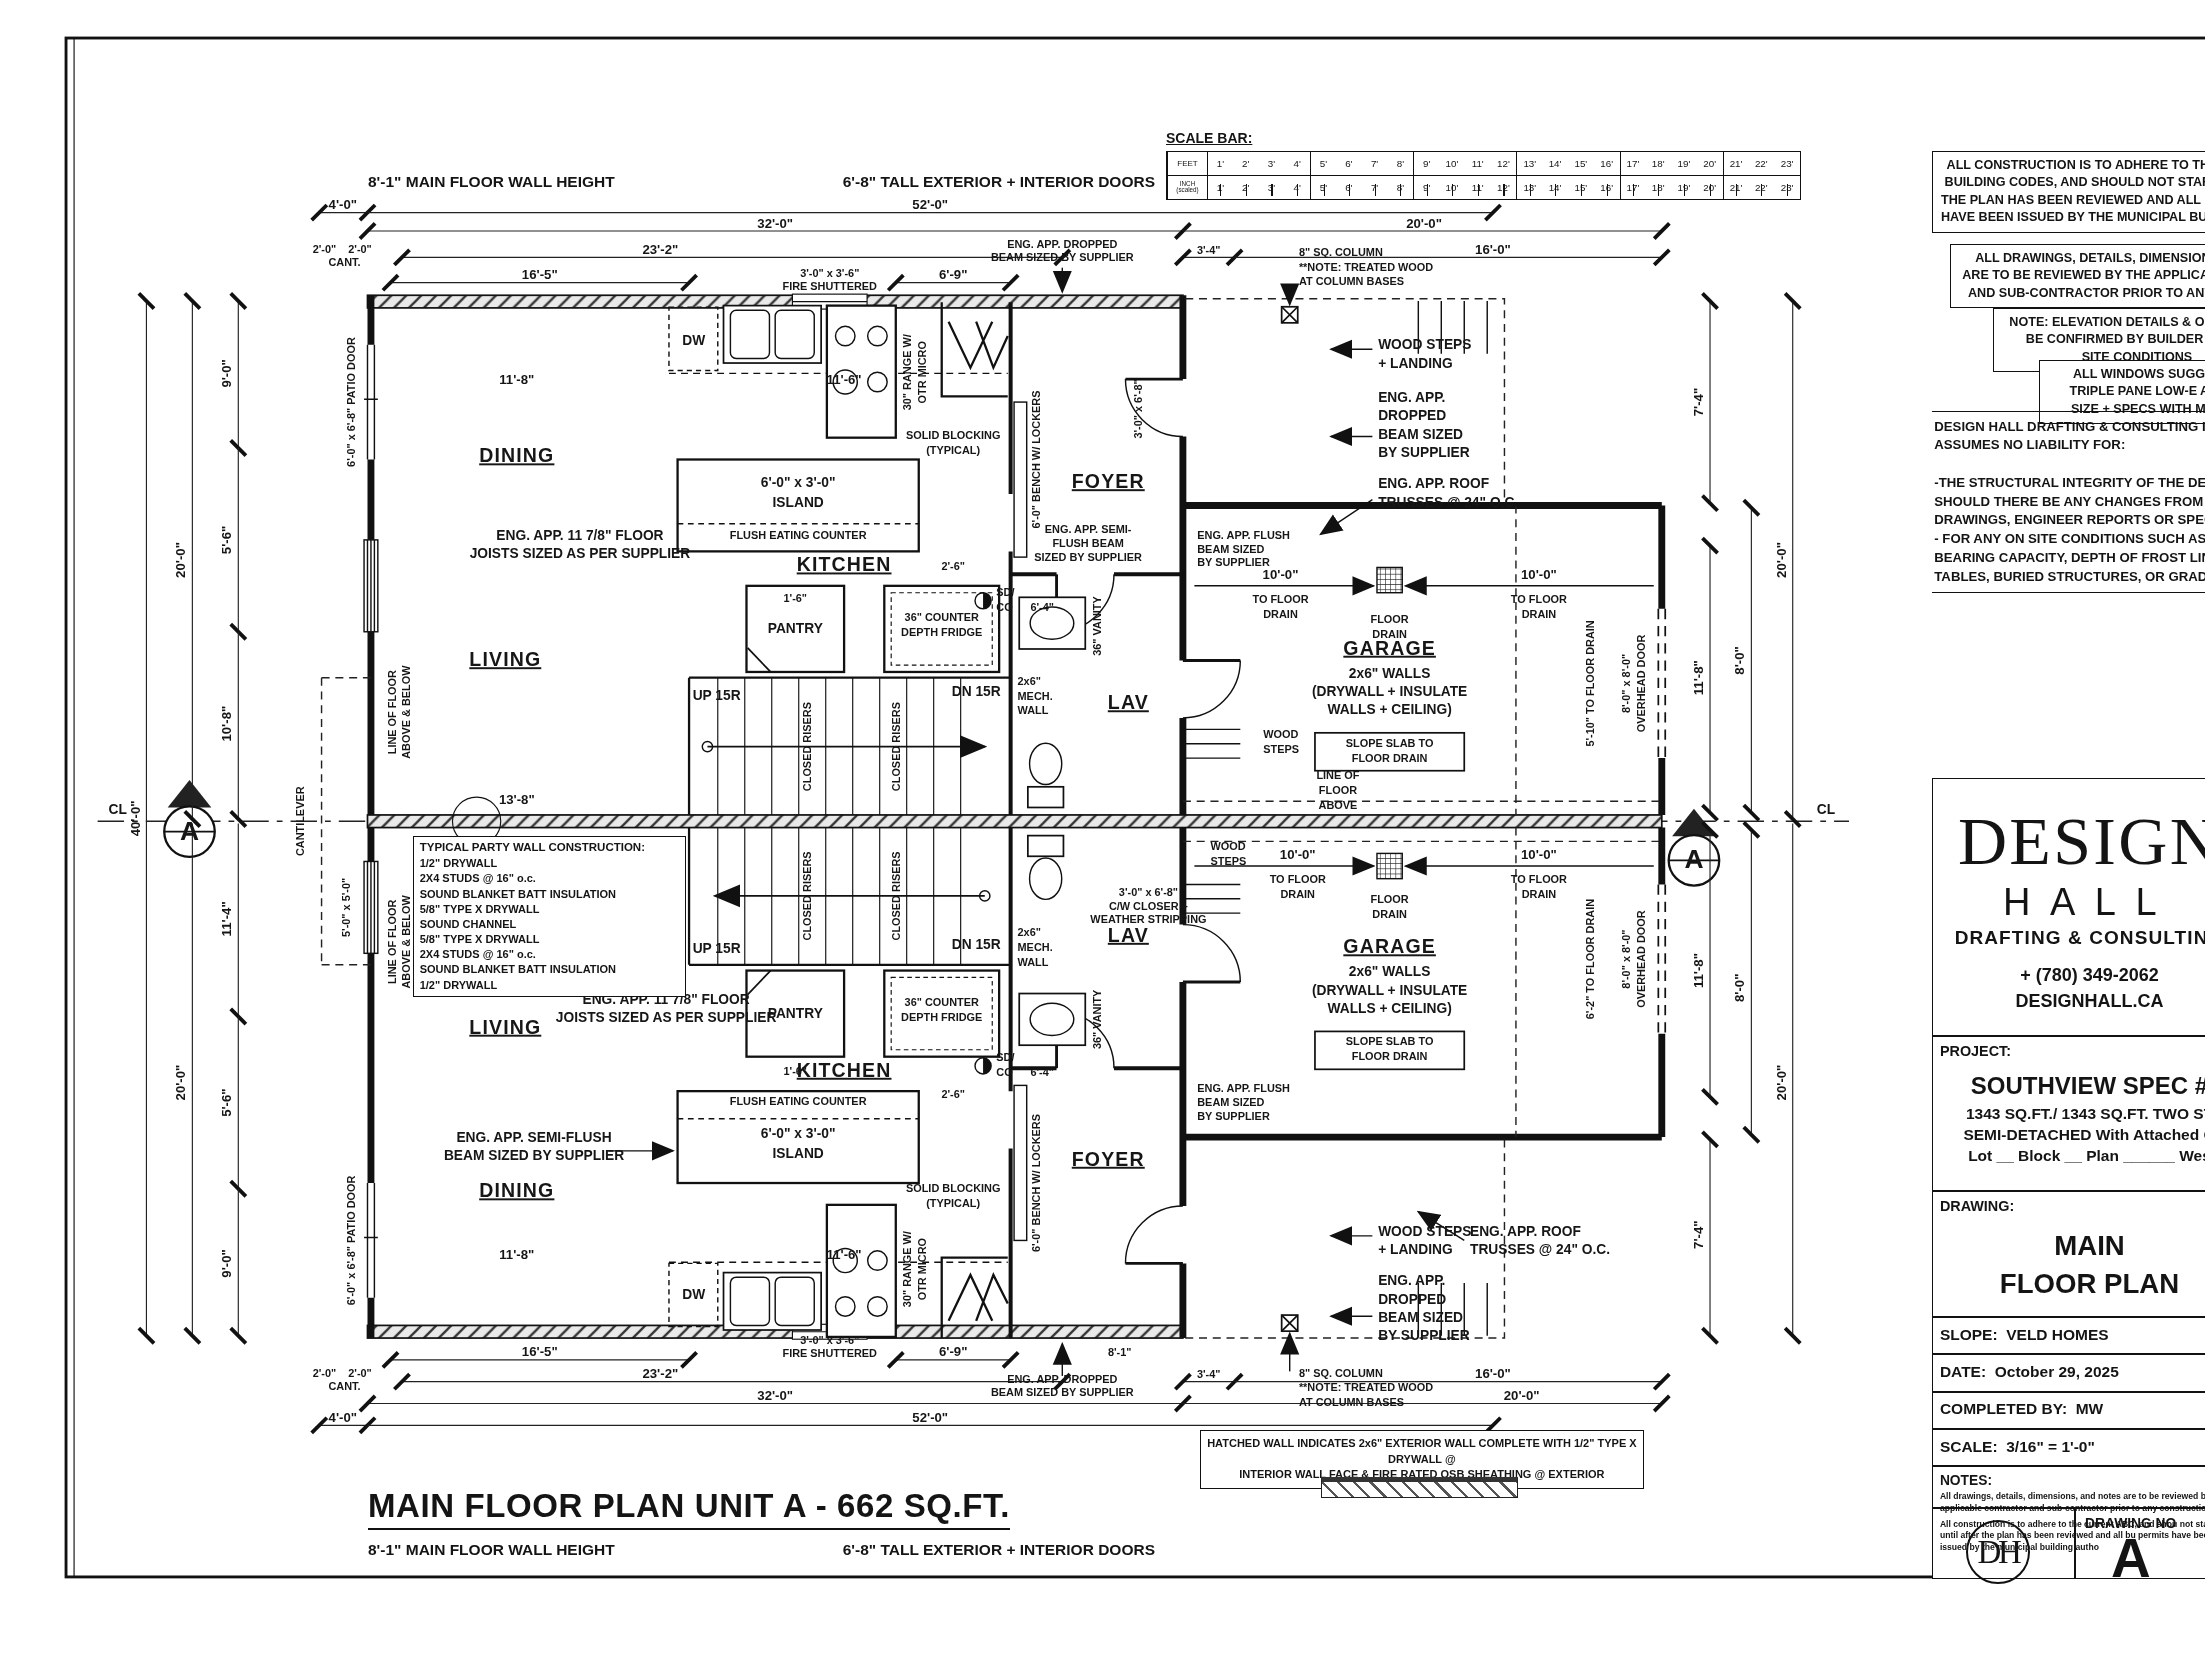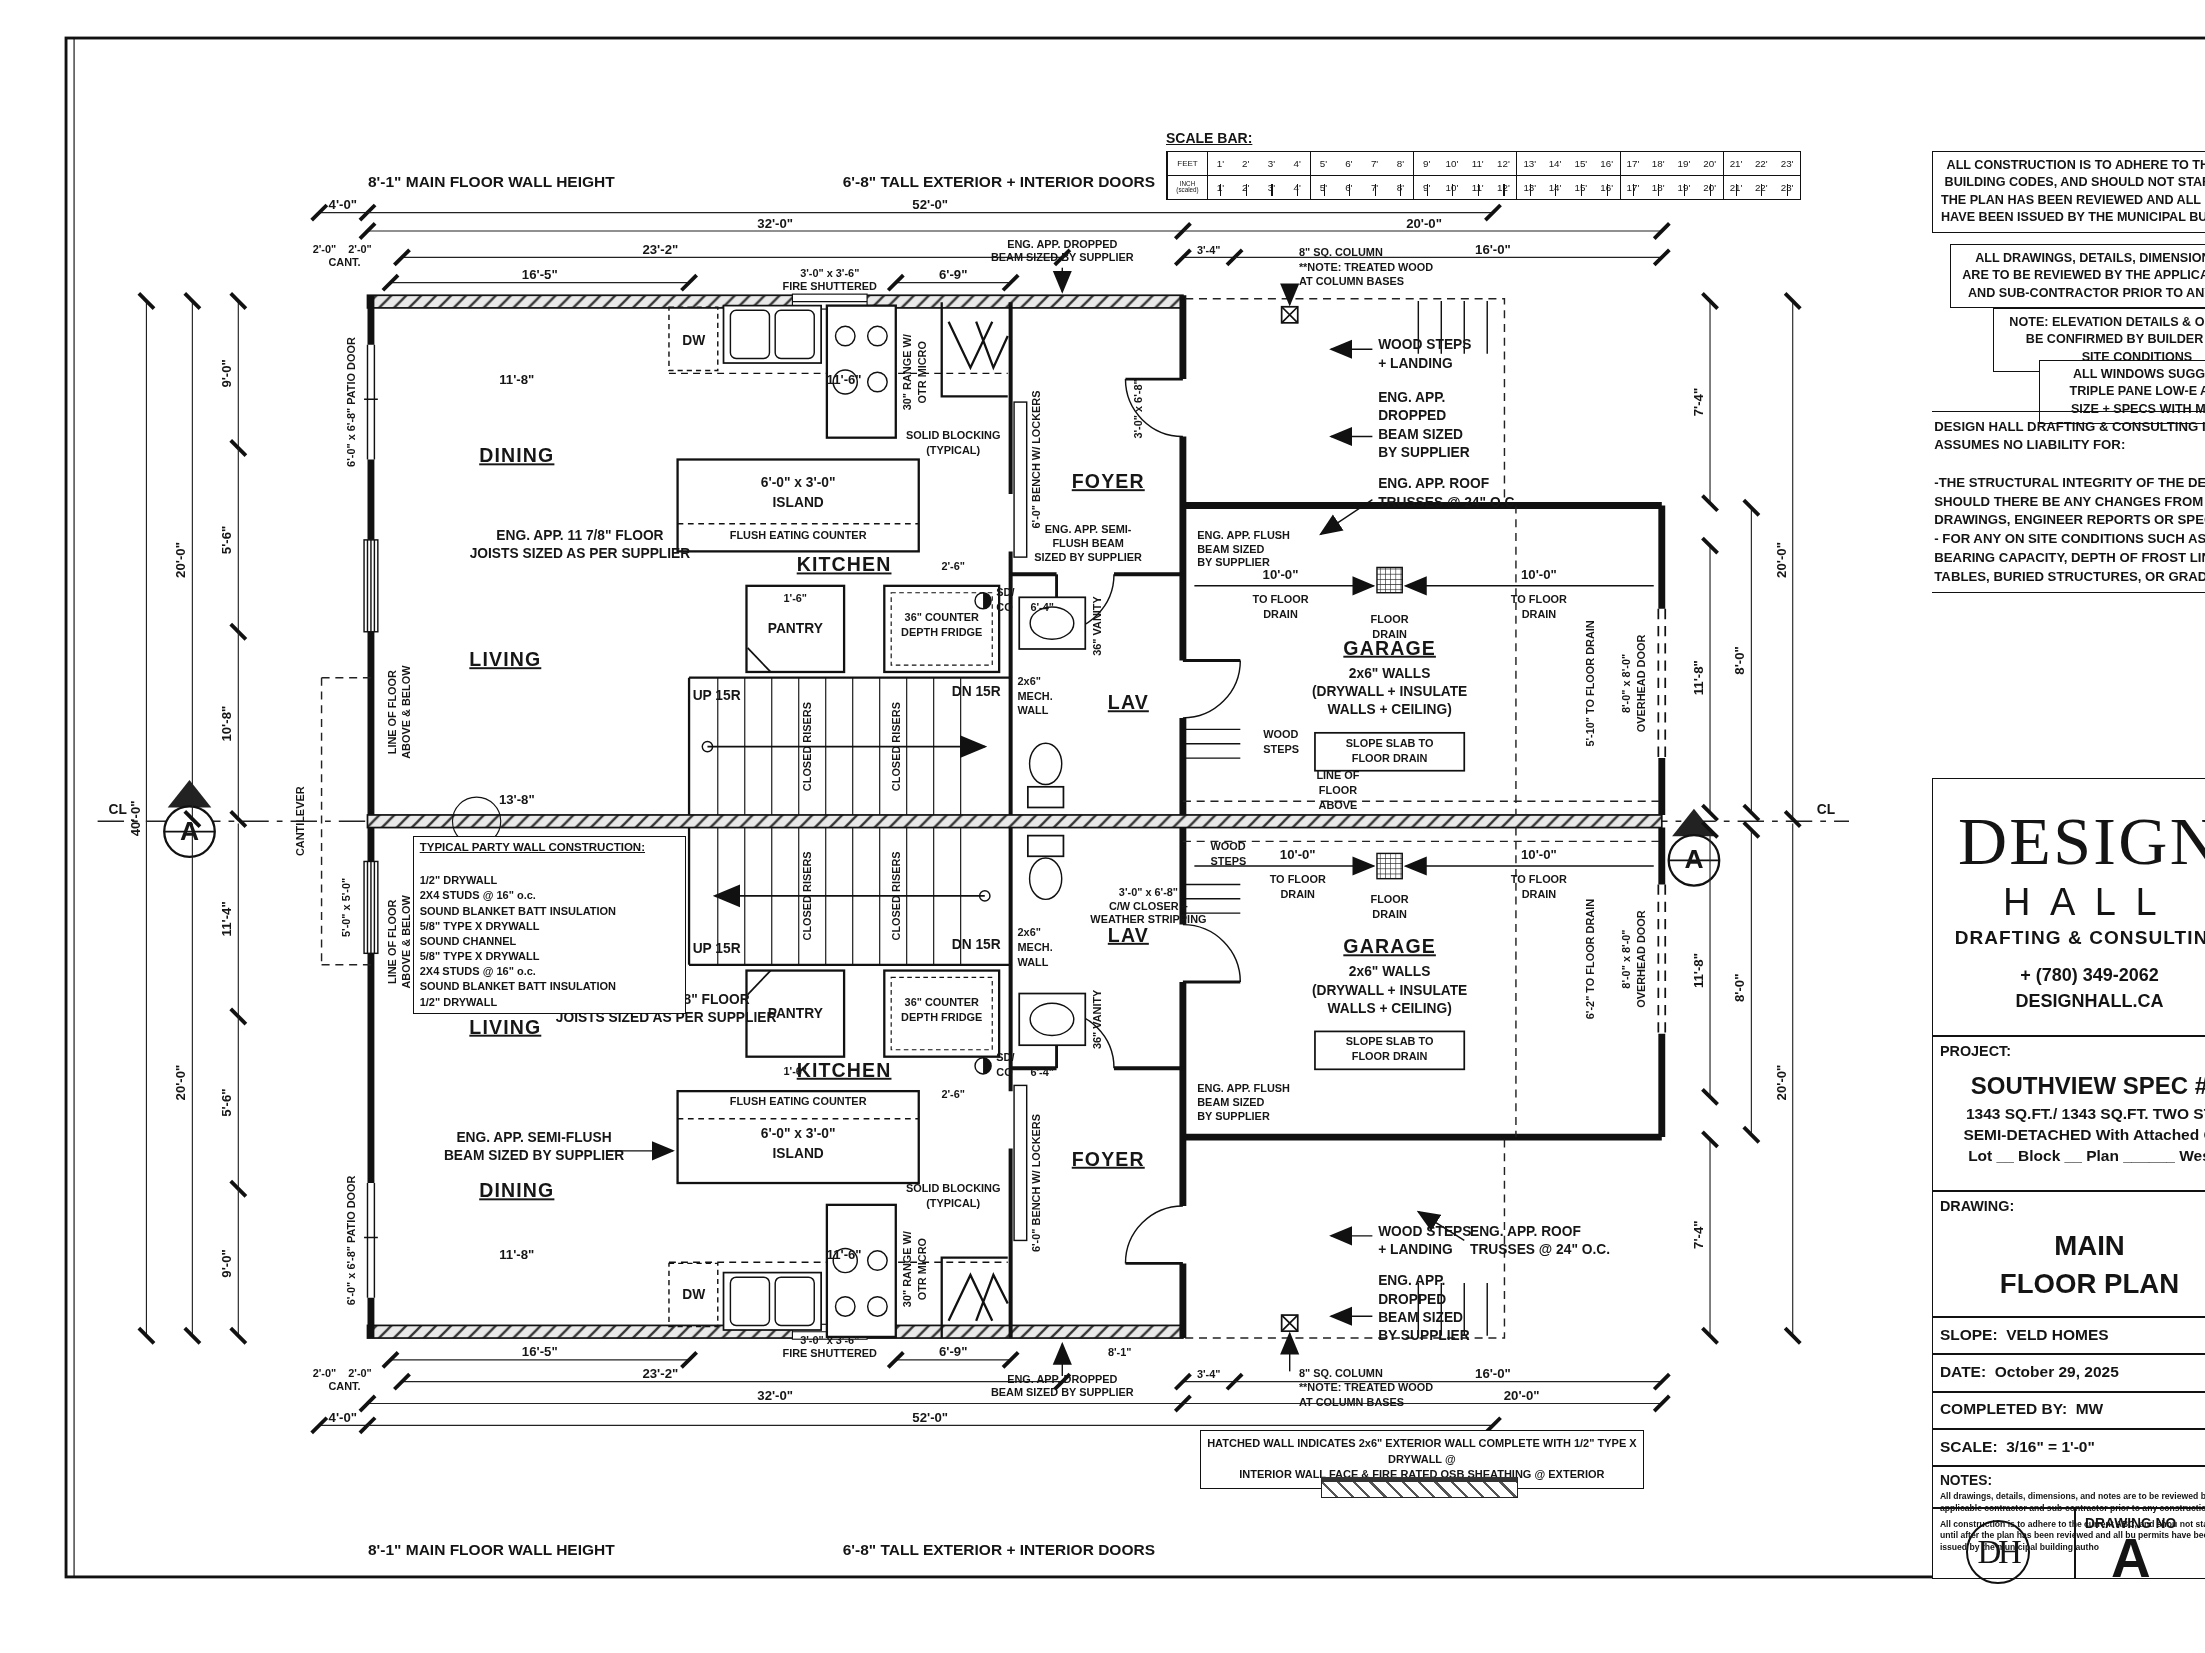--- a/index.html
+++ b/index.html
@@ -54,21 +54,21 @@
             display:flex;align-items:center;justify-content:center;
             font-family:"Liberation Serif",serif;font-size:33px;letter-spacing:-3.4px}
   
   .legend{position:absolute;left:1200px;top:1430px;width:435px;border:1.7px solid #111;
           padding:4.6px 3.4px;font-weight:700;font-size:11px;text-align:center;line-height:1.45;background:#fff}
   .hatchSample{position:absolute;left:1321px;top:1477px;width:195px;height:15px;border:1.7px solid #222;
                border-top:5.7px solid #333;
                background:repeating-linear-gradient(45deg,#fff 0 9.2px,#555 9.2px 11.5px)}
   .pwall{position:absolute;left:413px;top:836px;width:260px;border:1.7px solid #111;background:#fff;
          padding:3.4px 5.7px;font-weight:700;font-size:11px;line-height:1.38}
-  .pwall .pw-title{text-decoration:underline;font-size:11.5px;margin-bottom:17px}
+  .pwall .pw-title{font-size:11.5px;margin-bottom:0}
 </style>
 </head>
 <body>
 
 <div class="abs" style="inset:0">
 
 <svg viewBox="0 0 3840 2880" width="2205" height="1654" style="position:absolute;left:0;top:0">
   <defs>
     <pattern id="hatch" width="26" height="26" patternUnits="userSpaceOnUse">
       <rect width="26" height="26" fill="#e9e9e9"></rect>
@@ -540,20 +540,21 @@
         <text x="900" y="1400" class="pl dim">13'-8"</text>
         <text x="900" y="2192" class="pl dim">11'-8"</text>
         <text x="1470" y="2192" class="pl dim">11'-6"</text>
       </g>
 </svg>
 
 <div class="subrow" style="left:368px;top:173px">
   <span>8'-1" MAIN FLOOR WALL HEIGHT</span>
   <span>6'-8" TALL EXTERIOR  + INTERIOR DOORS</span>
 </div>
+<div class="big-title" style="left:368px;top:1487px">MAIN FLOOR PLAN UNIT A - 662 SQ.FT.</div>
 <div class="subrow" style="left:368px;top:1541px">
   <span>8'-1" MAIN FLOOR WALL HEIGHT</span>
   <span>6'-8" TALL EXTERIOR  + INTERIOR DOORS</span>
 </div>
 
 <div class="scalebar">
   <div class="sb-title">SCALE BAR:</div>
   <div class="sb-ruler">
     <div class="sb-row top">
       <div class="sb-cell sb-feet">FEET</div>

